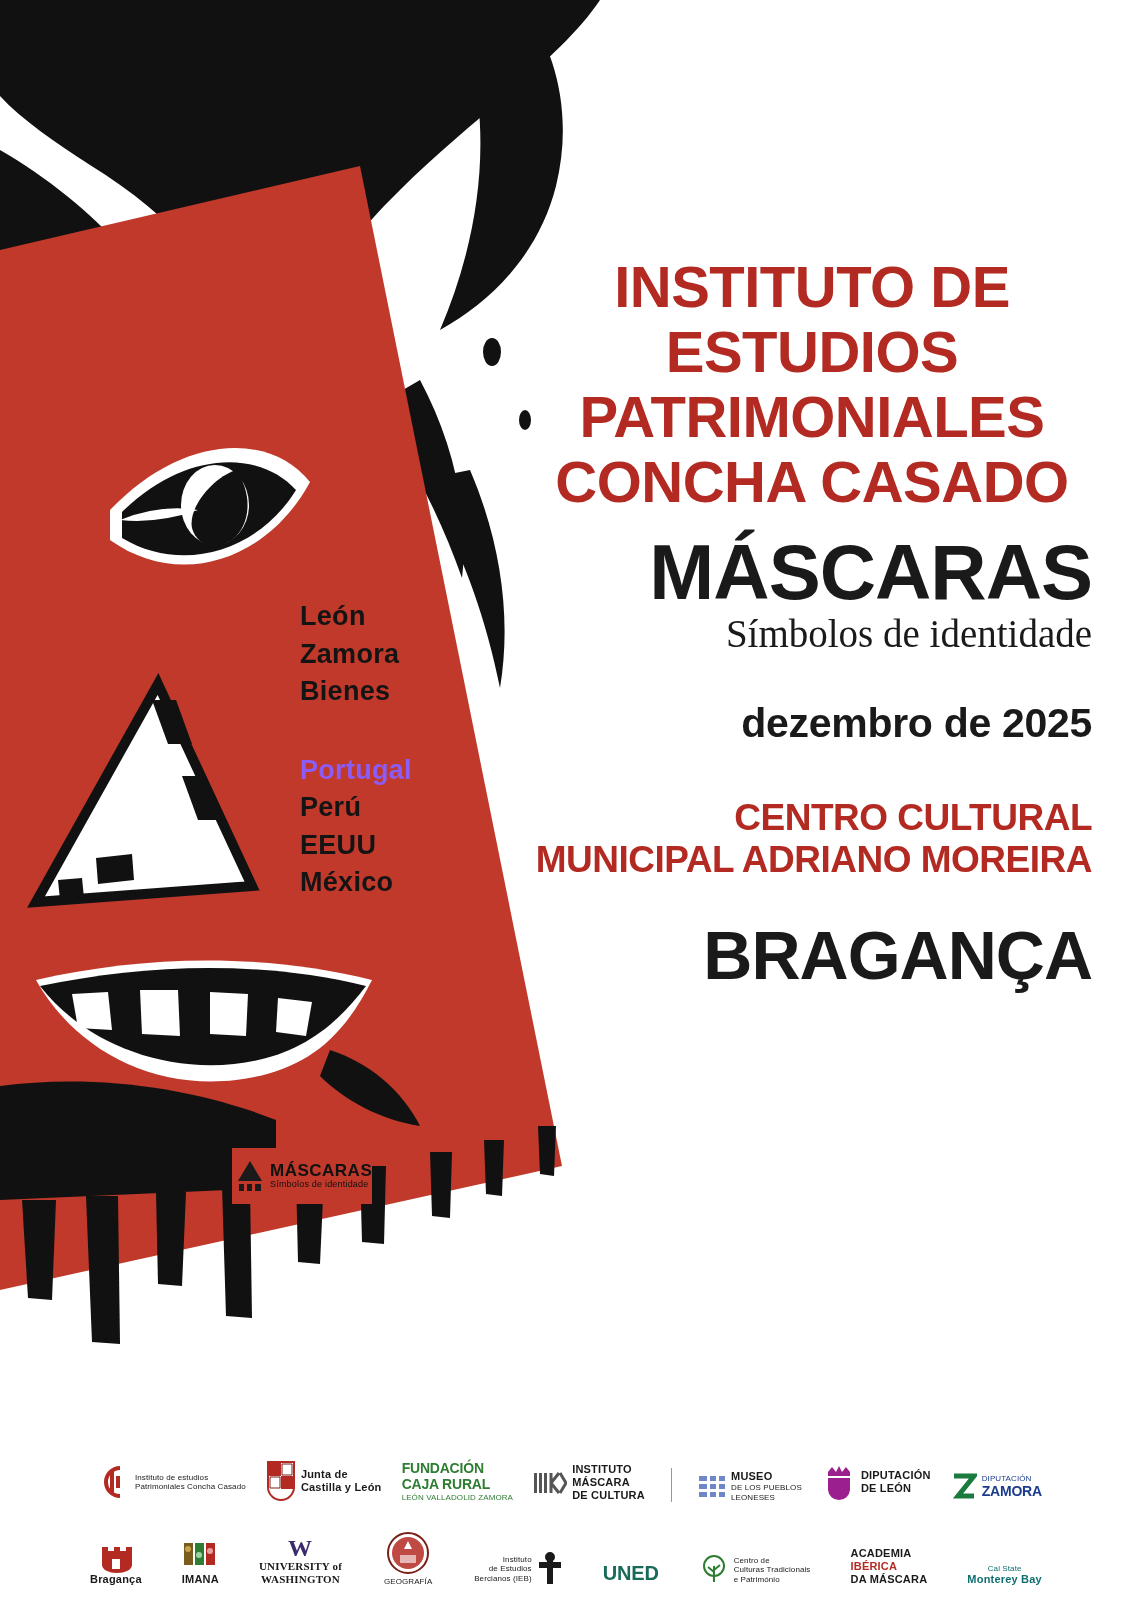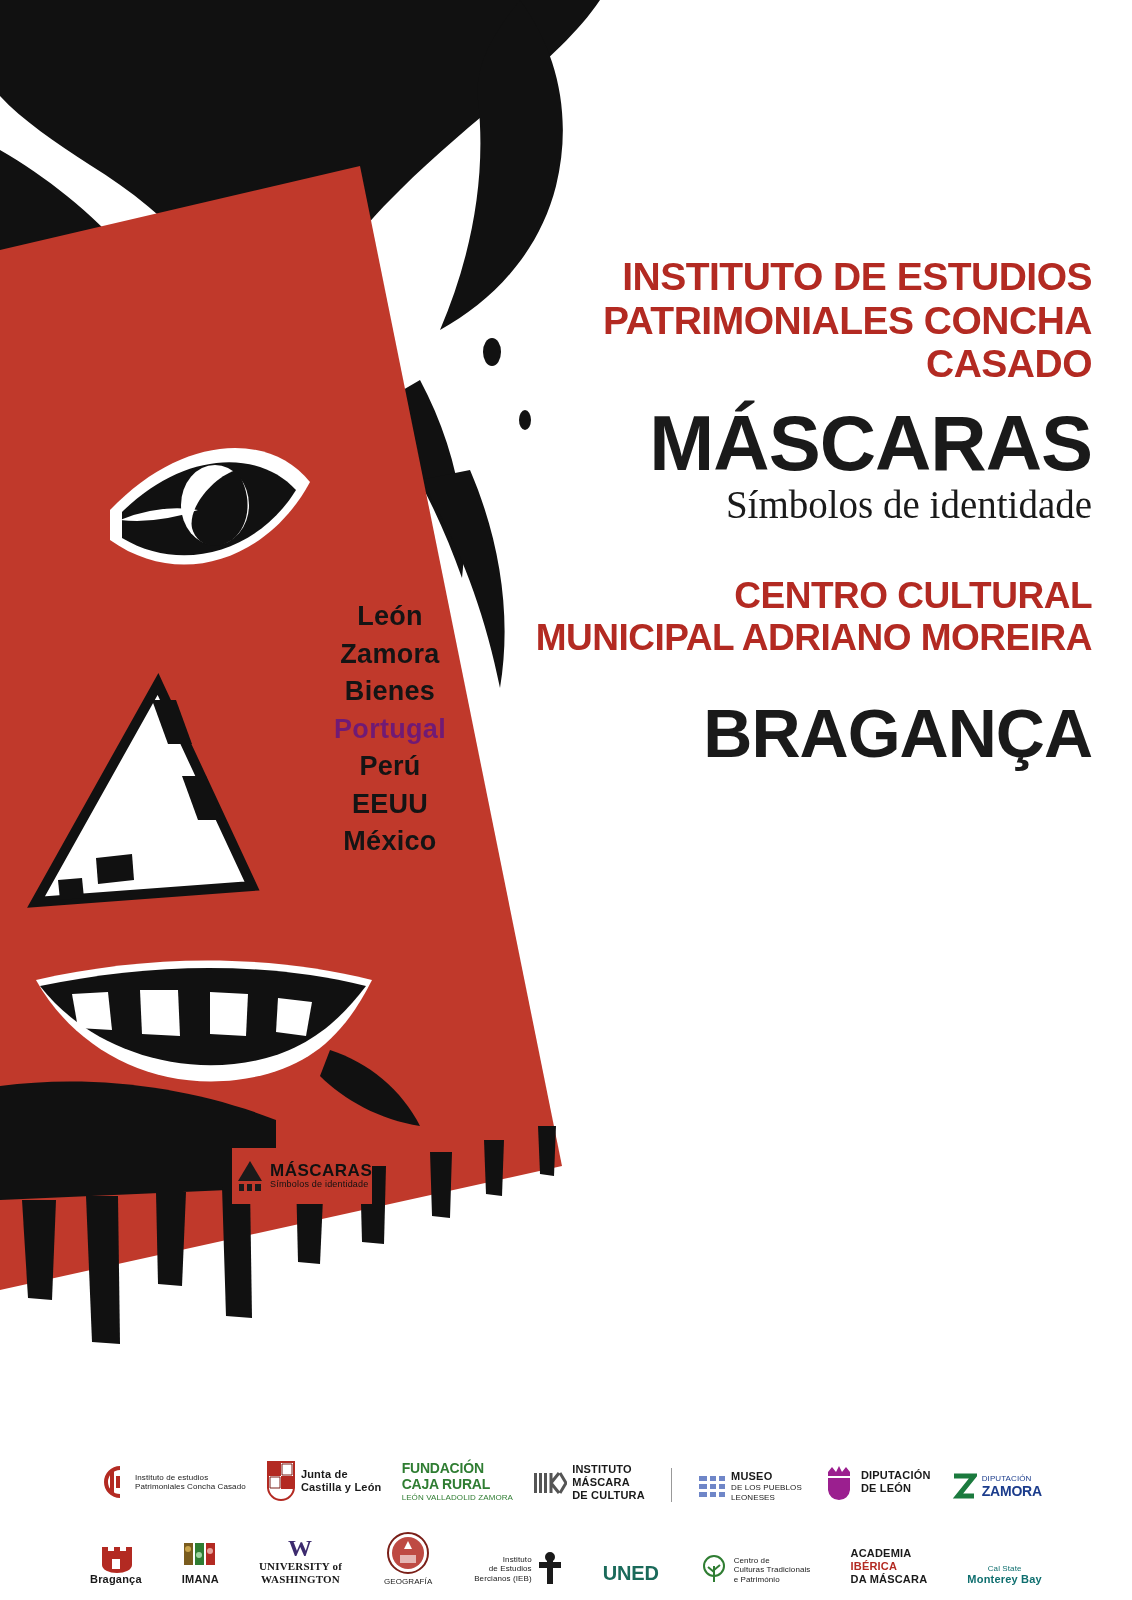--- a/index.html
+++ b/index.html
@@ -28,31 +28,31 @@
     height: 1400px;
   }
   .artwork svg { display: block; }
 
   
   .regions {
     position: absolute;
     left: 300px;
     top: 598px;
     width: 180px;
-    text-align: center;
+    text-align: left;
     z-index: 6;
   }
   .regions .region {
     font-weight: bold;
     font-size: 27px;
     line-height: 1.39;
     letter-spacing: .3px;
   }
   .region.dark { color: #141414; }
-  .region.light { color: #701a75; }
+  .region.light { color: #8b5cf6; margin-top: 41px; }
 
   
   .mask-logo {
     position: absolute;
     left: 232px;
     top: 1148px;
     width: 140px;
     height: 56px;
     background: #c0392b;
     z-index: 7;
@@ -102,23 +102,24 @@
   .info {
     position: absolute;
     right: 40px;
     top: 255px;
     width: 560px;
     text-align: right;
   }
   .org {
     color: #b32a22;
     font-weight: bold;
-    font-size: 39px;
+    font-size: 58px;
     line-height: 1.12;
     letter-spacing: -0.5px;
+    text-align: center;
   }
   .exposicao {
     color: #1a1a1a;
     font-size: 60px;
     line-height: 1.1;
     margin-top: 32px;
     letter-spacing: -1px;
   }
   .mascaras {
     color: #1a1a1a;
@@ -308,20 +309,21 @@
       <div class="t1">MÁSCARAS</div>
       <div class="t2">Símbolos de identidade</div>
     </div>
   </div>
 
   <div class="info">
     <div class="org">INSTITUTO DE ESTUDIOS PATRIMONIALES CONCHA CASADO</div>
     <div class="mascaras">MÁSCARAS</div>
     <div class="subtitle">Símbolos de identidade</div>
     <div class="dates">
+      <div>dezembro de 2025</div>
     </div>
     <div class="venue">CENTRO CULTURAL MUNICIPAL ADRIANO MOREIRA</div>
     <div class="city">BRAGANÇA</div>
   </div>
 
   <div class="sponsors">
 
     <div class="sponsor-row r1">
 
       <div class="sponsor">

